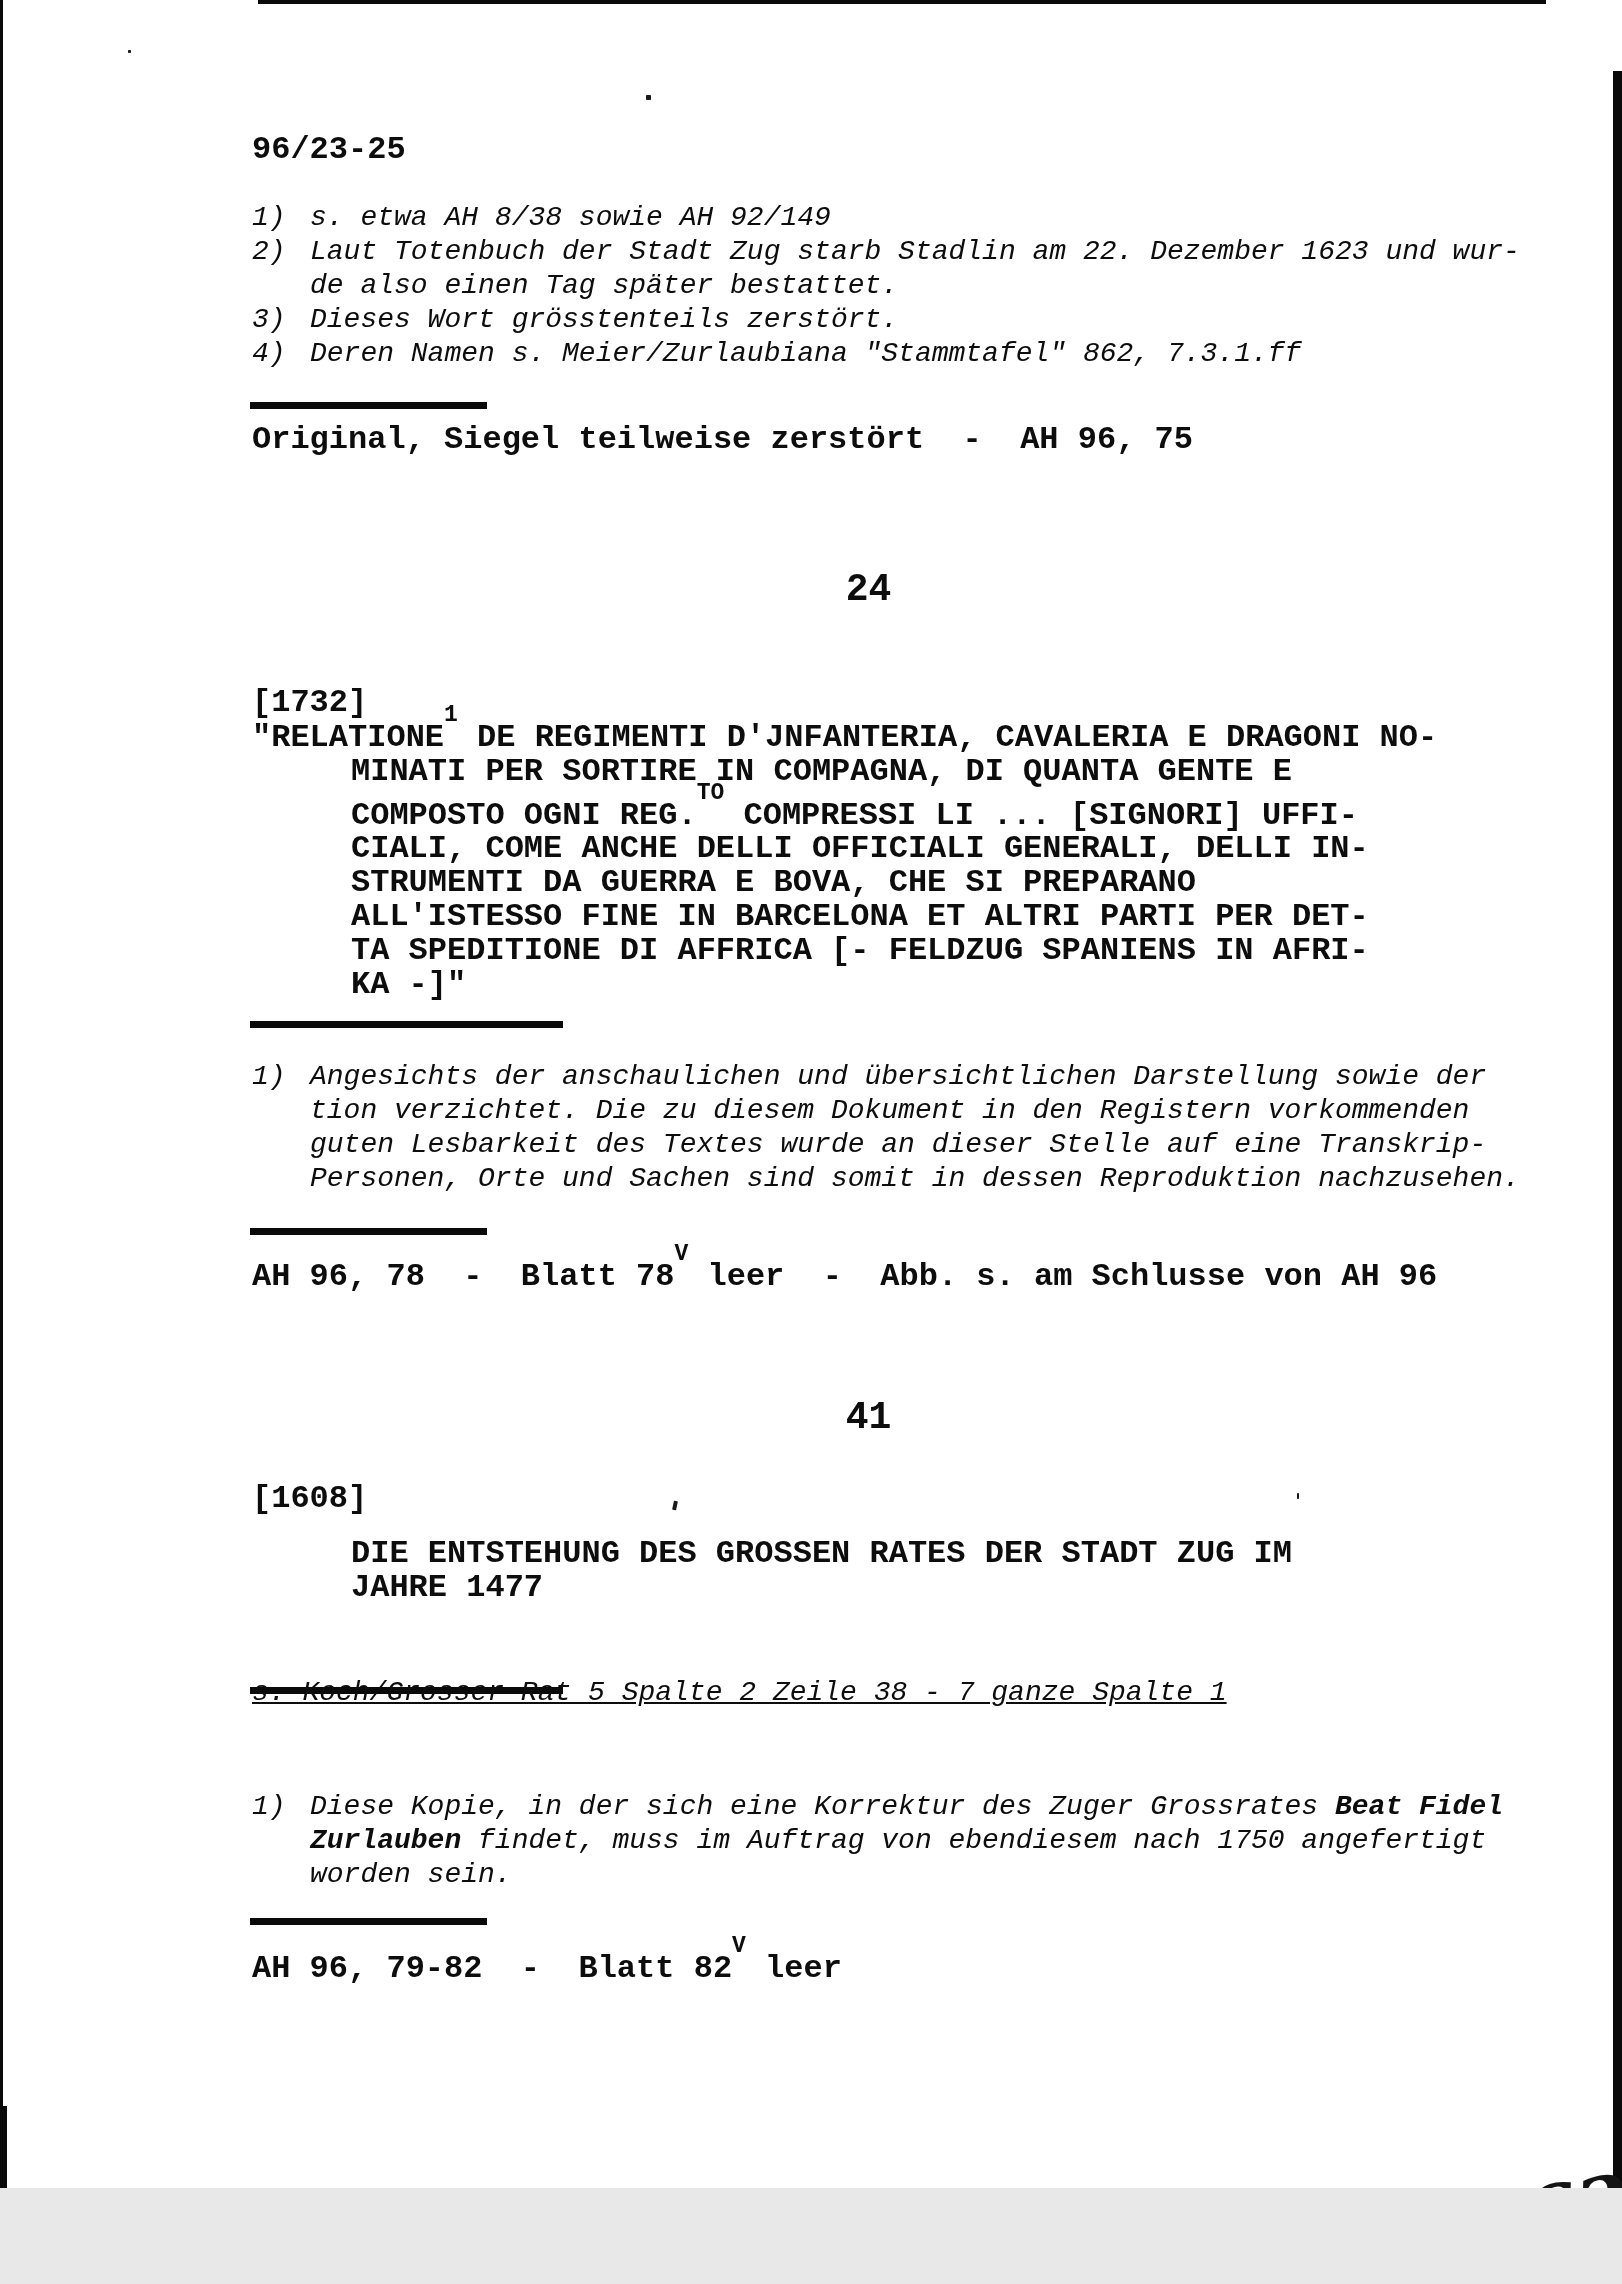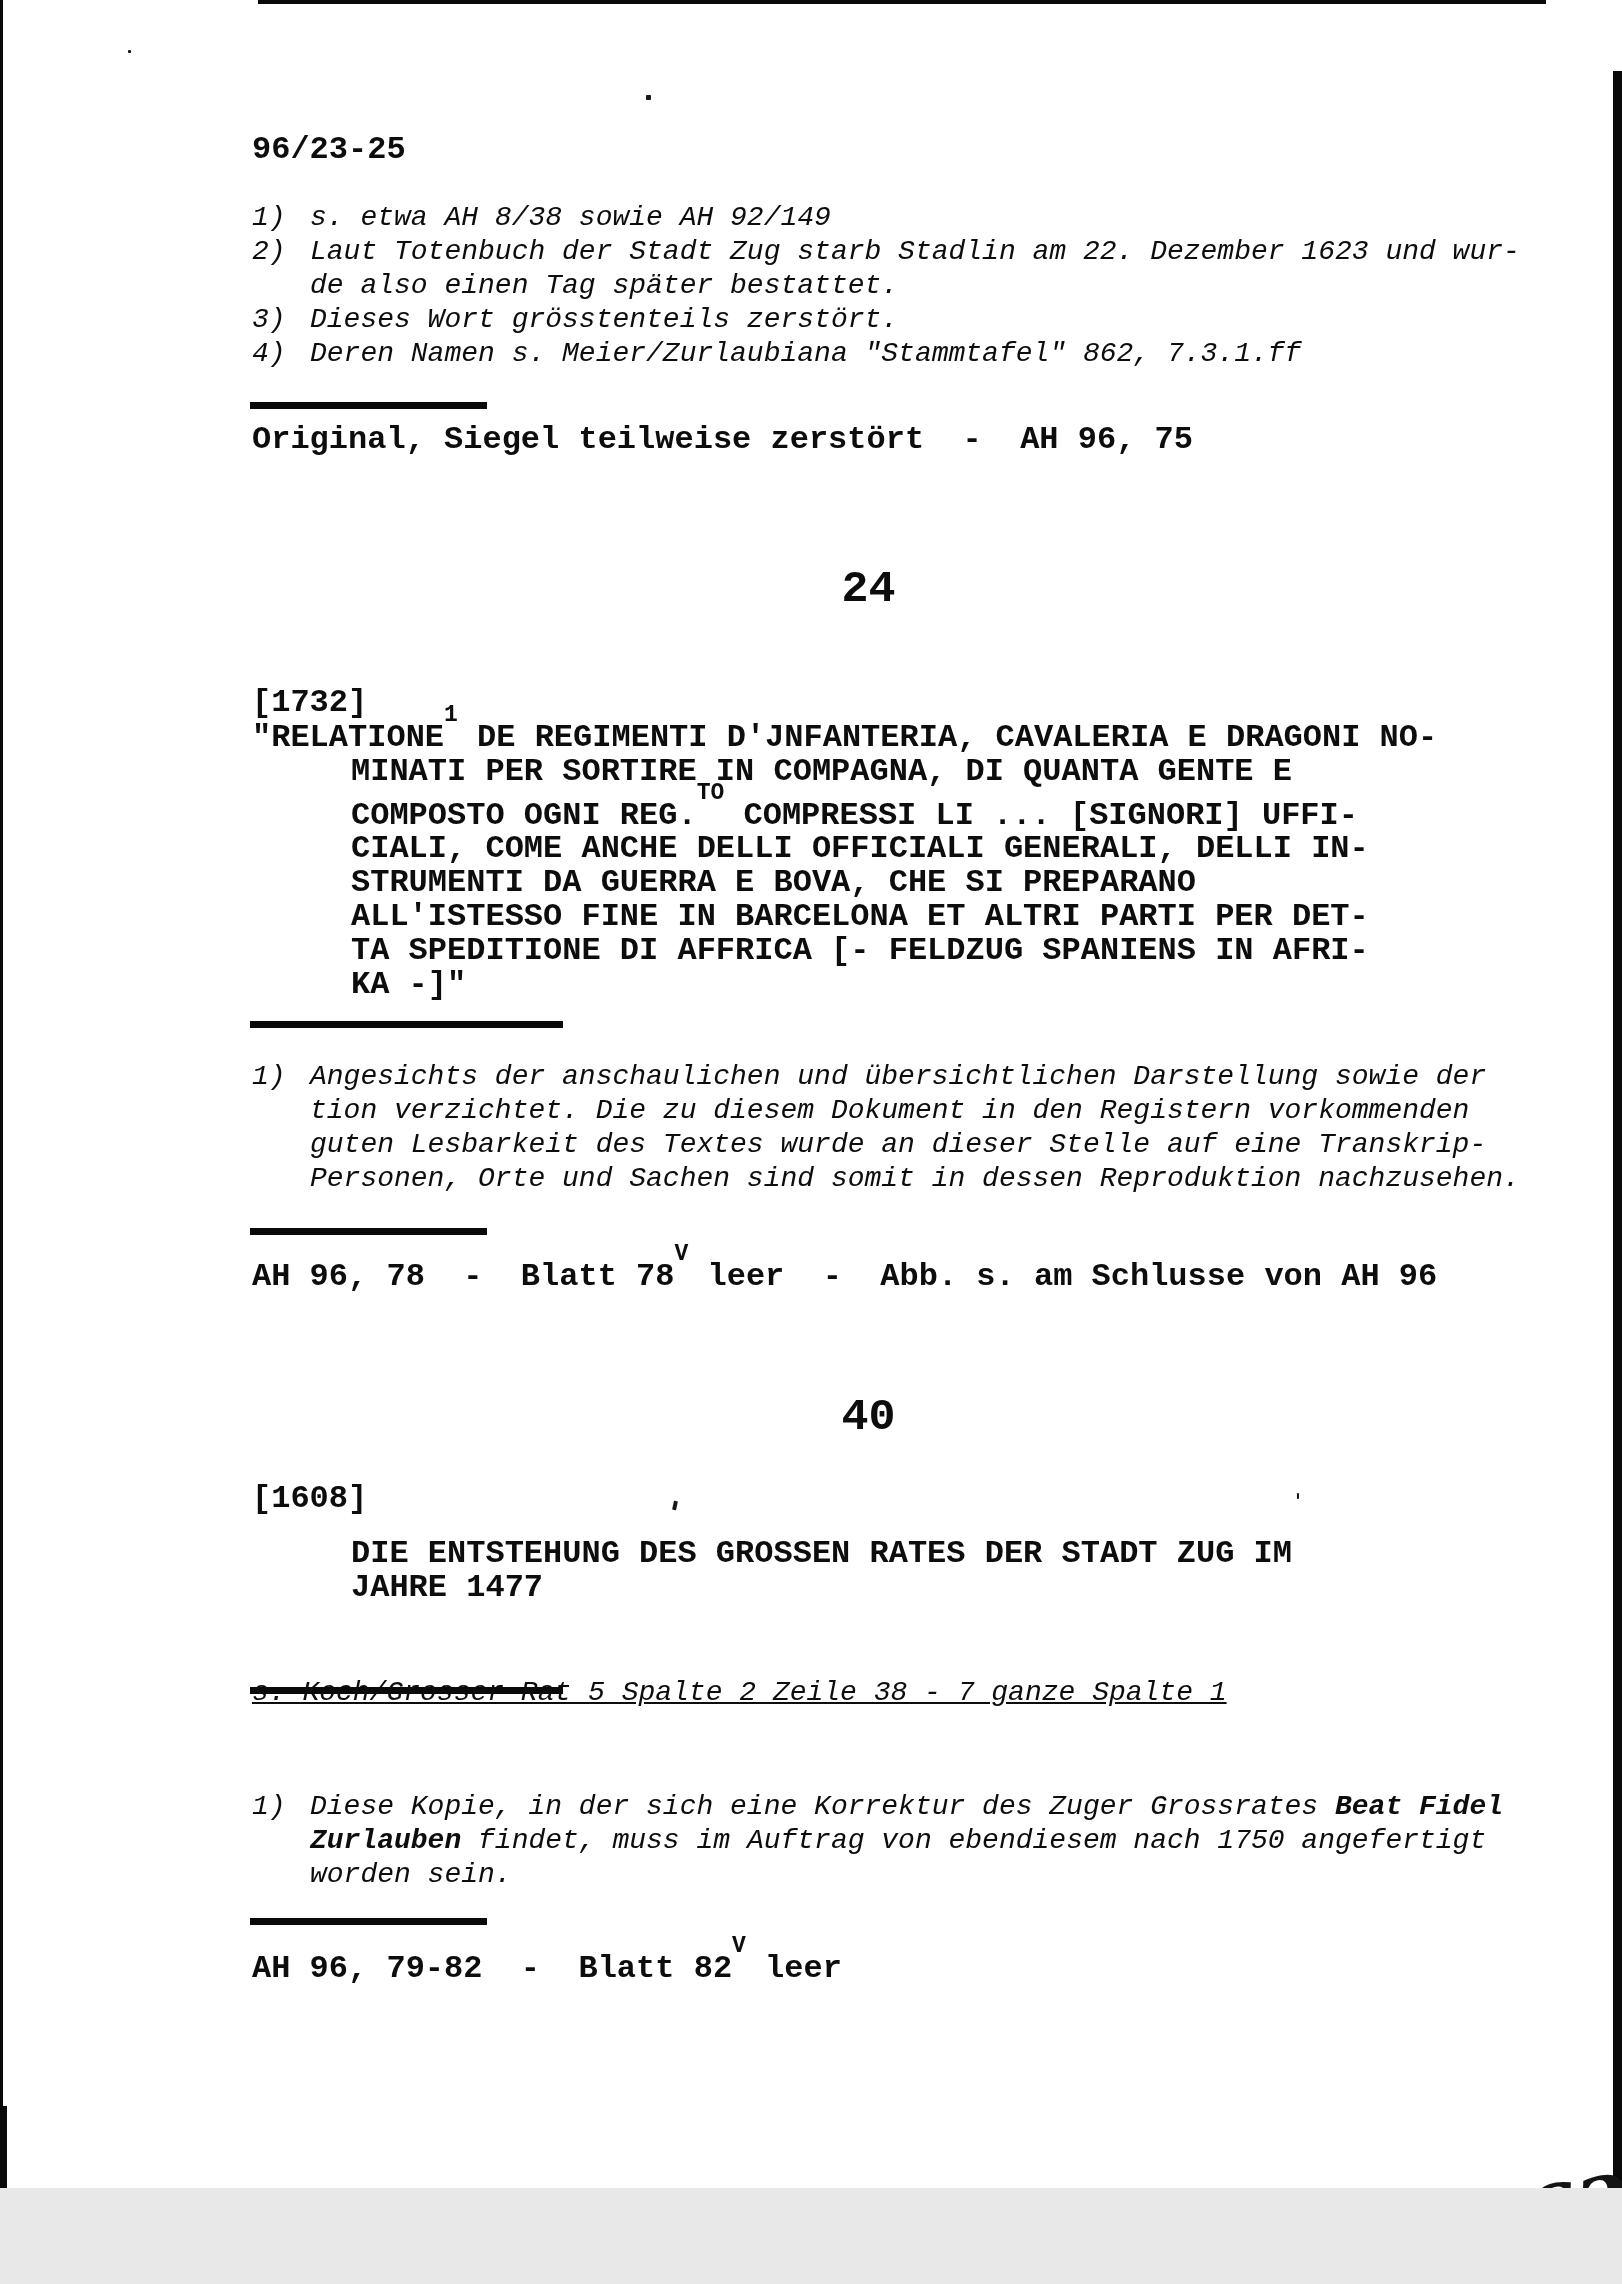--- a/index.html
+++ b/index.html
@@ -15,21 +15,21 @@
   .edge{position:absolute;background:#0a0a0a;}
   .speck{position:absolute;background:#191919;border-radius:0.8px;}
   
   .blk{position:absolute;left:252px;}
   .line{white-space:pre;line-height:34px;}
   .main{font-size:32px;font-weight:700;letter-spacing:0;}
   .fnote{font-size:28px;font-style:italic;font-weight:400;}
   .fnote .line{line-height:34px;}
   .heading{
     position:absolute;left:252px;width:1233px;text-align:center;
-    font-size:45px;font-weight:700;line-height:49px;
+    font-size:38px;font-weight:700;line-height:49px;
   }
   .ind{margin-left:99px;}
   sup.ts{
     display:inline-block;
     font-size:23px;
     transform:translateY(-13px);
     letter-spacing:0;
   }
   .fnrow{display:flex;}
   .fnnum{flex:0 0 58px;}
@@ -122,21 +122,21 @@
       </div>
     </div>
   </div>
 
   <div class="edge" style="left:250px;top:1228px;width:237px;height:7.3px;"></div>
 
   <div class="blk main" style="top:1250px;">
     <div class="line"><span>AH 96, 78  -  Blatt 78</span><sup class="ts">V</sup><span> leer  -  Abb. s. am Schlusse von AH 96</span></div>
   </div>
 
-  <div class="heading" style="top:1393px;">40</div>
+  <div class="heading" style="top:1393px;">41</div>
 
   <div class="blk main" style="top:1482px;">
     <div class="line">[1608]</div>
   </div>
 
   <div class="blk main" style="top:1537px;">
     <div class="line ind">DIE ENTSTEHUNG DES GROSSEN RATES DER STADT ZUG IM</div>
     <div class="line ind">JAHRE 1477</div>
   </div>
 

